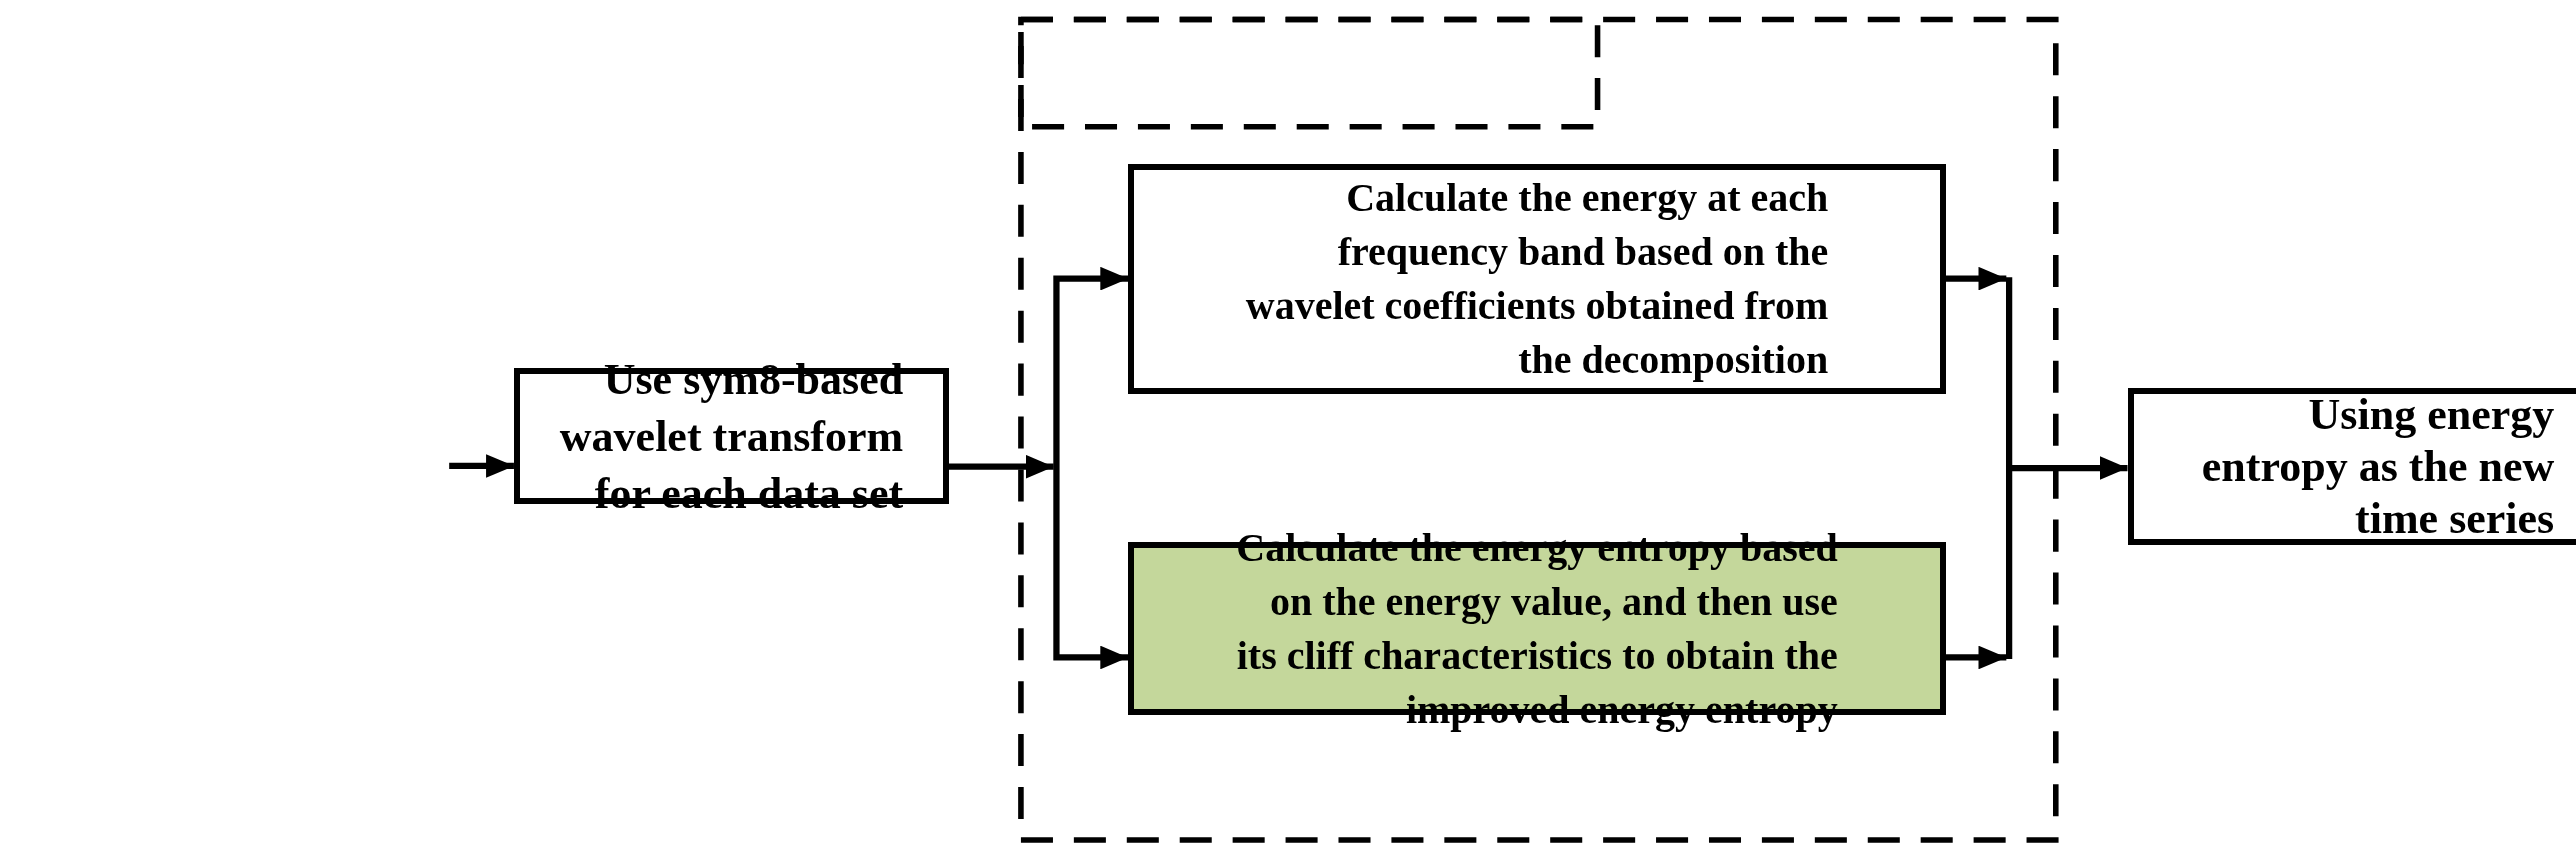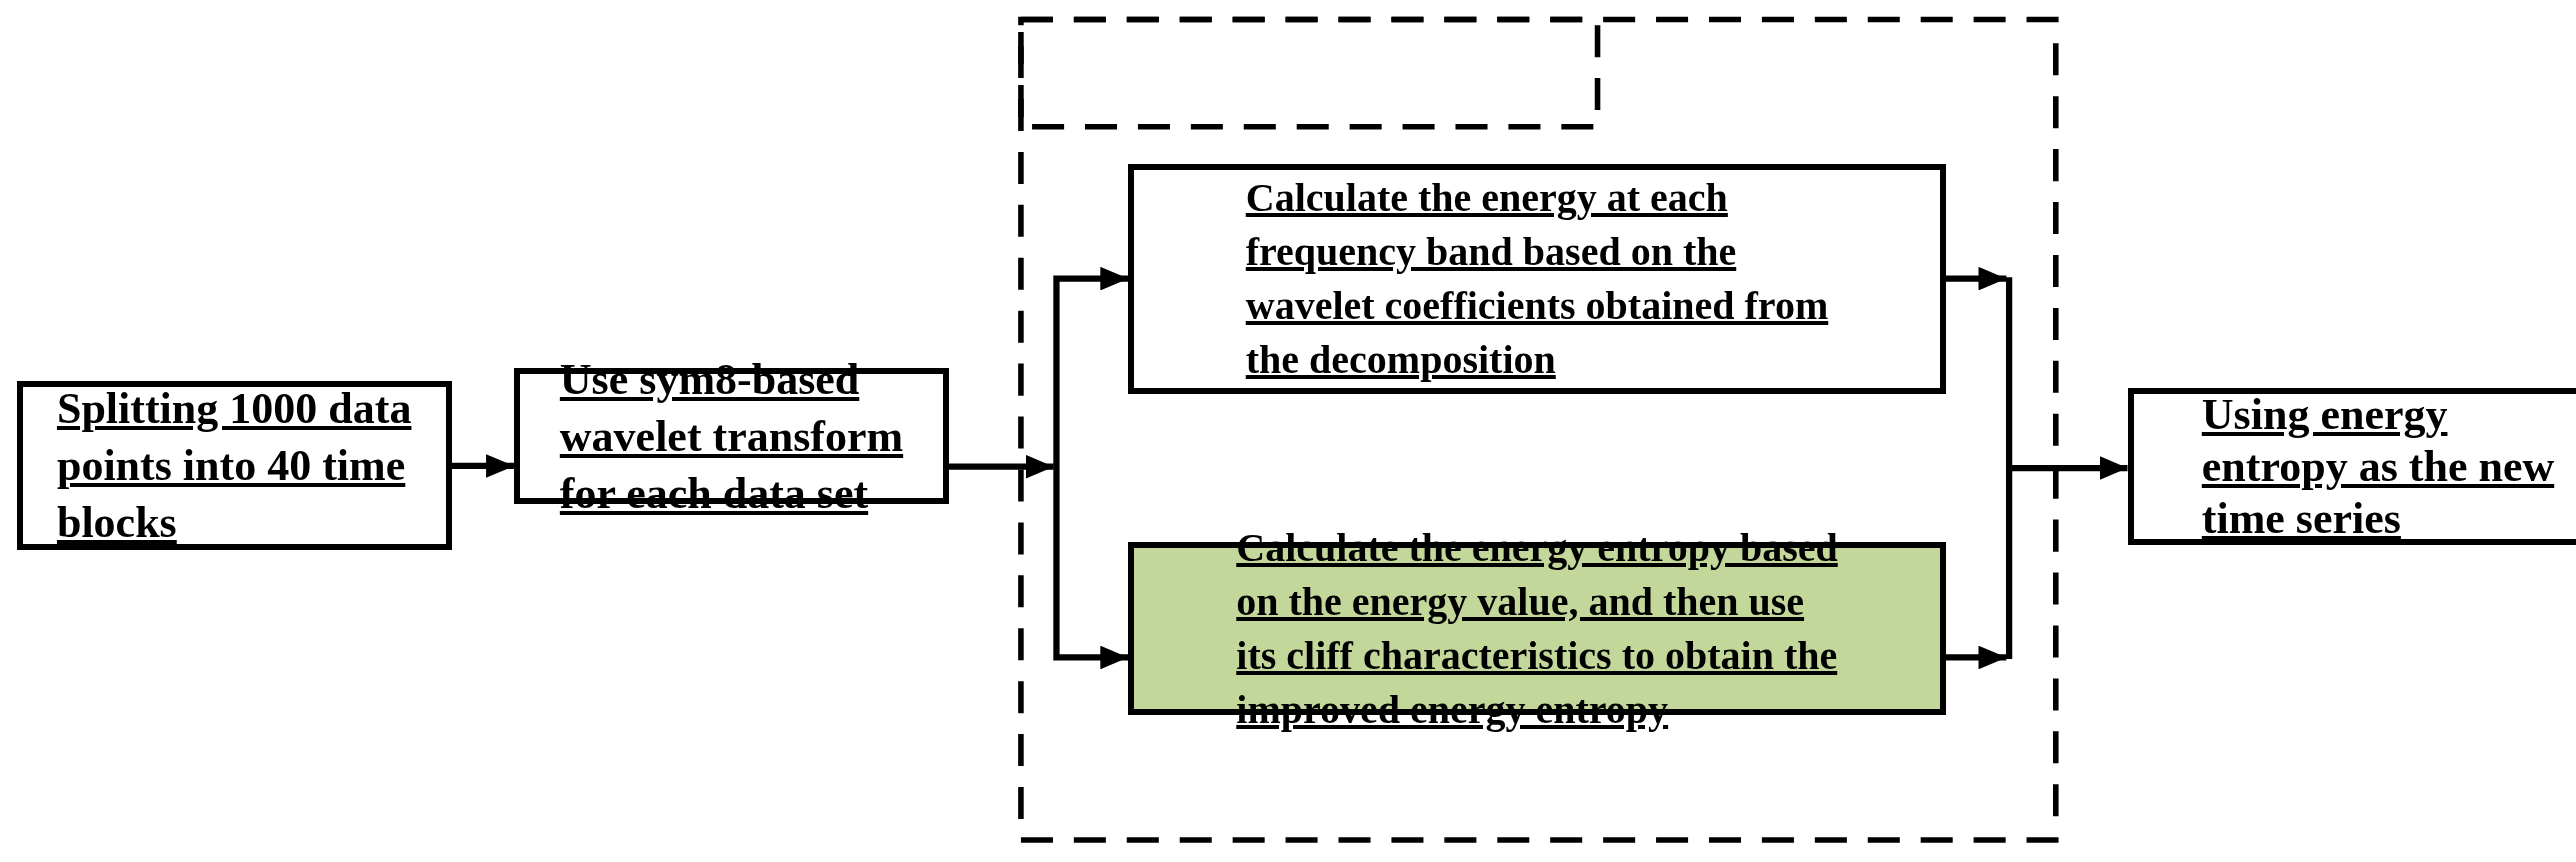--- a/index.html
+++ b/index.html
@@ -24,24 +24,23 @@
     height: 863px;
   }
   .node {
     position: absolute;
     box-sizing: border-box;
     border: 6.3px solid #000000;
     background: #ffffff;
     display: flex;
     align-items: center;
     justify-content: center;
-    text-align: left;
+    text-align: right;
     font-weight: bold;
     white-space: pre-line;
-    text-decoration: underline;
   }
   .node-small {
     font-size: 44px;
     line-height: 57px;
   }
   .node-wide {
     font-size: 40px;
     line-height: 54px;
   }
   .node-end {
@@ -84,23 +83,20 @@
     <line x1="2791" y1="400" x2="2881" y2="400" stroke="#000000" stroke-width="9" marker-end="url(#arrowhead)"></line>
 
     <line x1="2791" y1="944" x2="2881" y2="944" stroke="#000000" stroke-width="9" marker-end="url(#arrowhead)"></line>
 
     <line x1="2885" y1="398" x2="2885" y2="946" stroke="#000000" stroke-width="9"></line>
 
     <line x1="2885" y1="672" x2="3055" y2="672" stroke="#000000" stroke-width="9" marker-end="url(#arrowhead)"></line>
   </svg>
 
 
-  <div class="node node-small" style="left:16.7px; top:381px; width:435px; height:169px;">Splitting 1000 data
-points into 40 time
-blocks</div>
 
   <div class="node node-small" style="left:514px; top:368px; width:435px; height:136px;">Use sym8-based
 wavelet transform
 for each data set</div>
 
   <div class="node node-wide" style="left:1128px; top:164px; width:818px; height:230px;">Calculate the energy at each
 frequency band based on the
 wavelet coefficients obtained from
 the decomposition</div>
 

